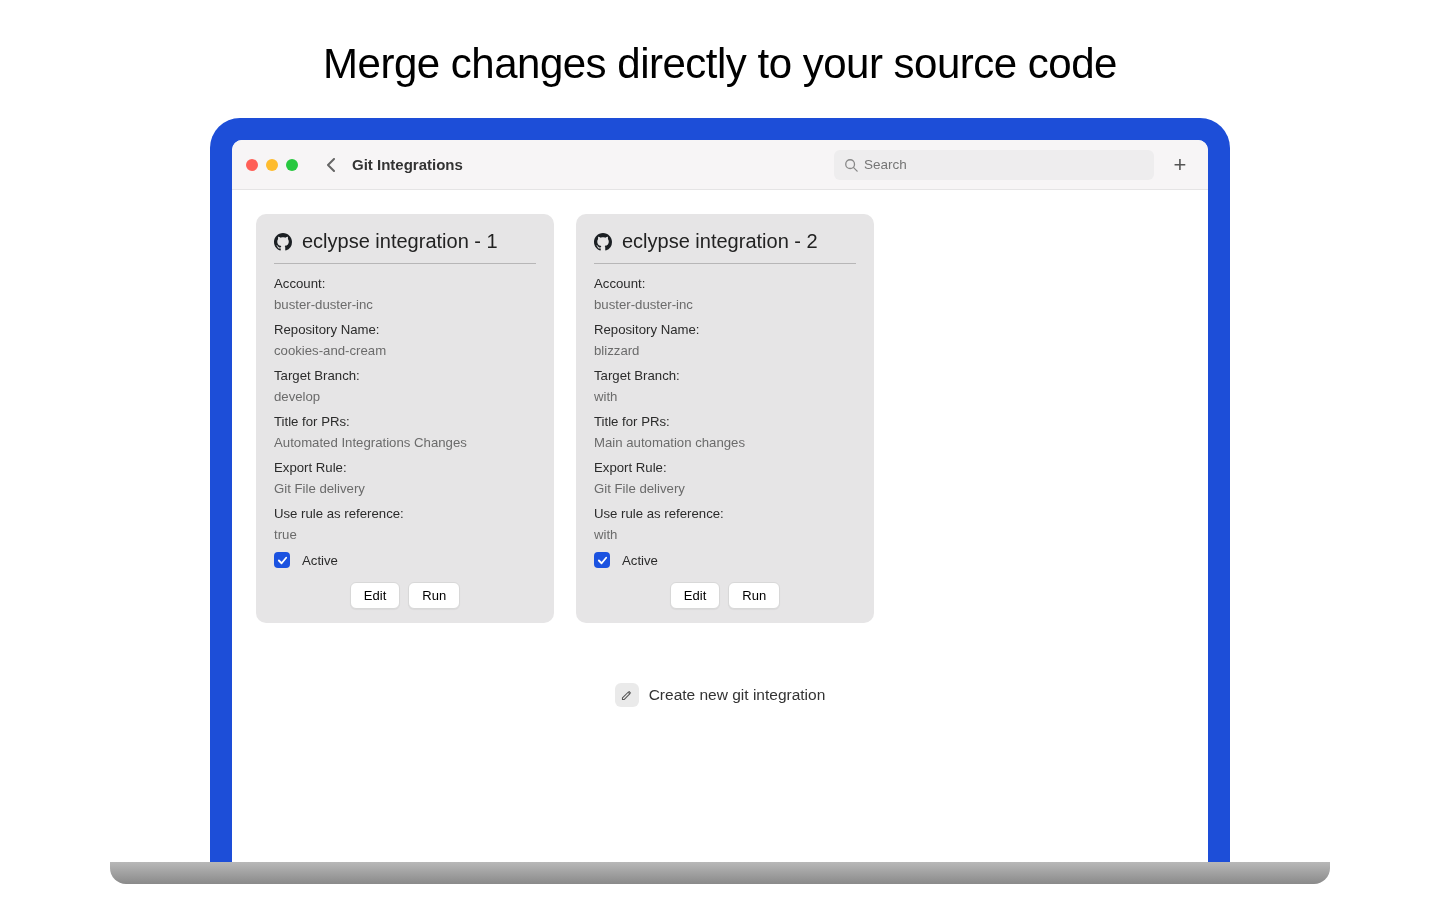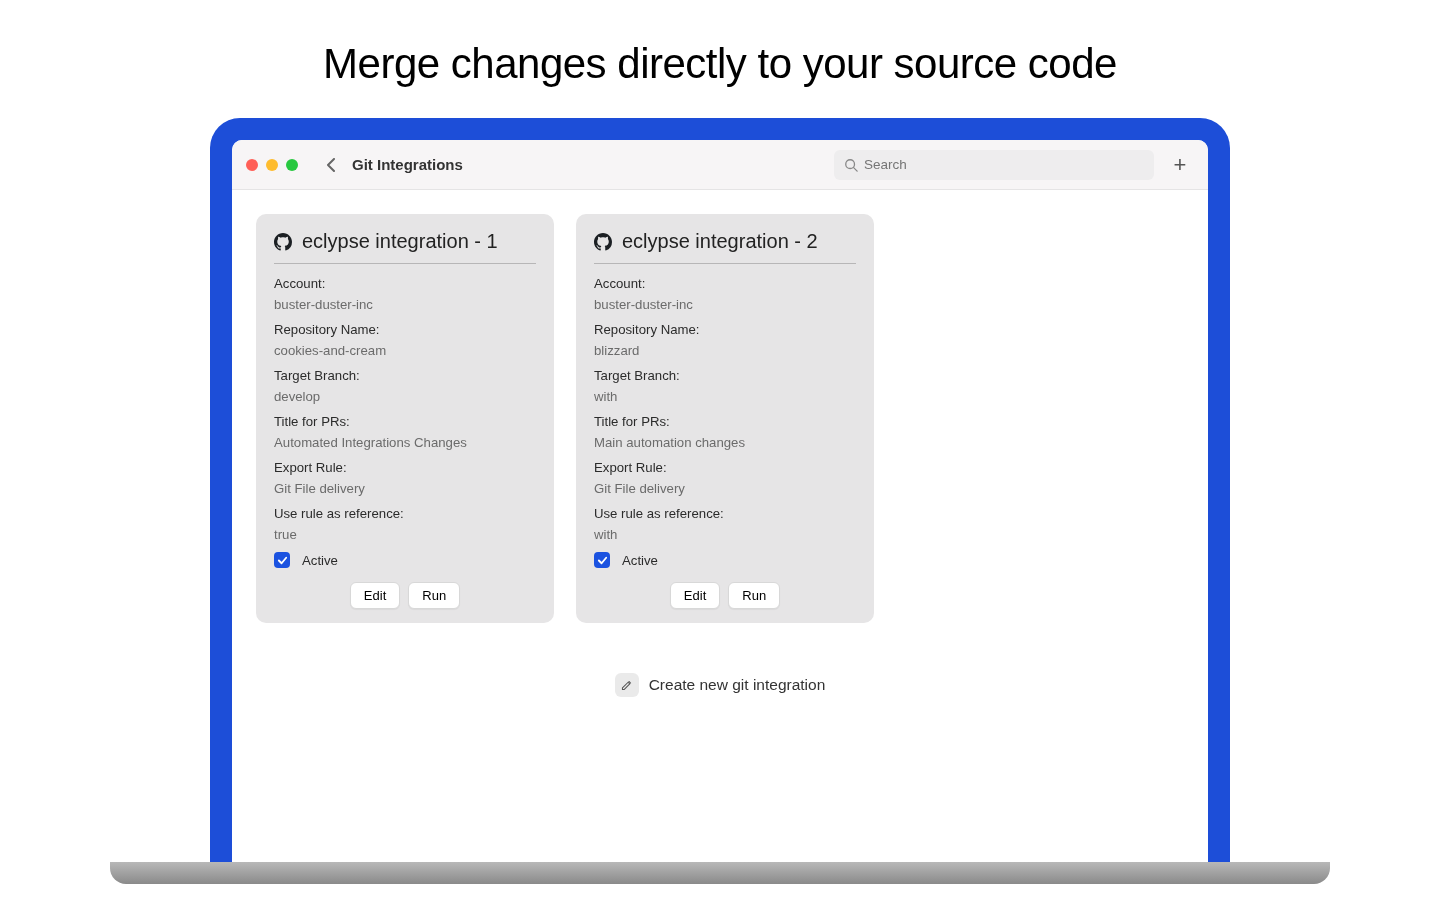--- a/index.html
+++ b/index.html
@@ -94,21 +94,21 @@
     display:inline-flex; align-items:center; justify-content:center;
   }
   .chk svg { width:11px; height:11px; }
   .active-label { font-size:13.2px; color:#2b2b2b; }
   .card-actions { display:flex; gap:8px; justify-content:center; margin-top:14px; }
   .btn {
     background:#ffffff; border:1px solid #d8d8d8; border-radius:6px;
     font-size:13px; padding:5px 13px; cursor:pointer;
     box-shadow: 0 1px 1px rgba(0,0,0,.05);
   }
-  .bottom { width:100%; text-align:center; margin-top:28px; }
+  .bottom { width:100%; text-align:center; margin-top:38px; }
   .create {
     display:inline-flex; align-items:center; gap:10px;
     font-size:15.5px; color:#333; cursor:pointer;
   }
   .create .ic {
     width:24px; height:24px; border-radius:6px; background:#eaeaea;
     display:inline-flex; align-items:center; justify-content:center;
   }
   .help {
     color:#909090; font-size:12.5px; line-height:1.4;

